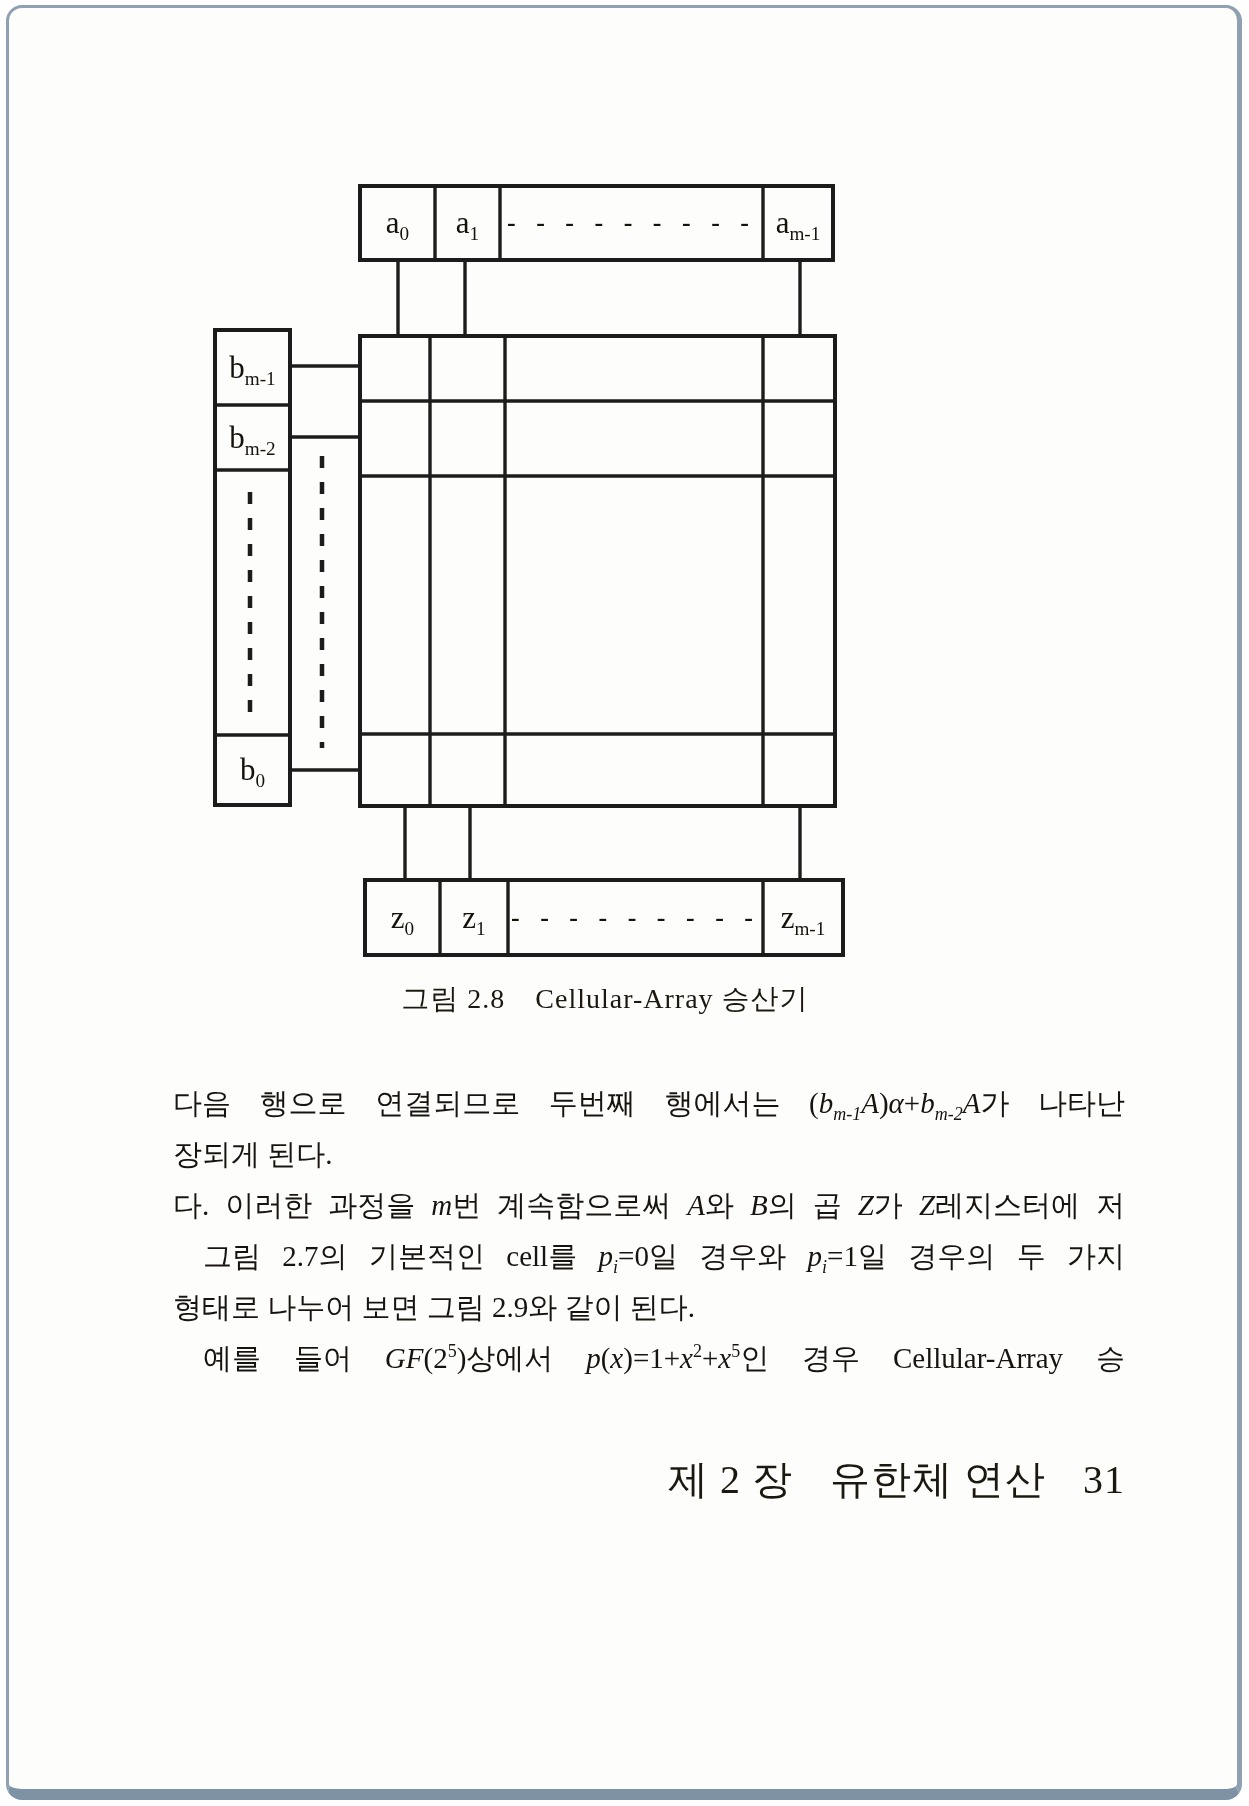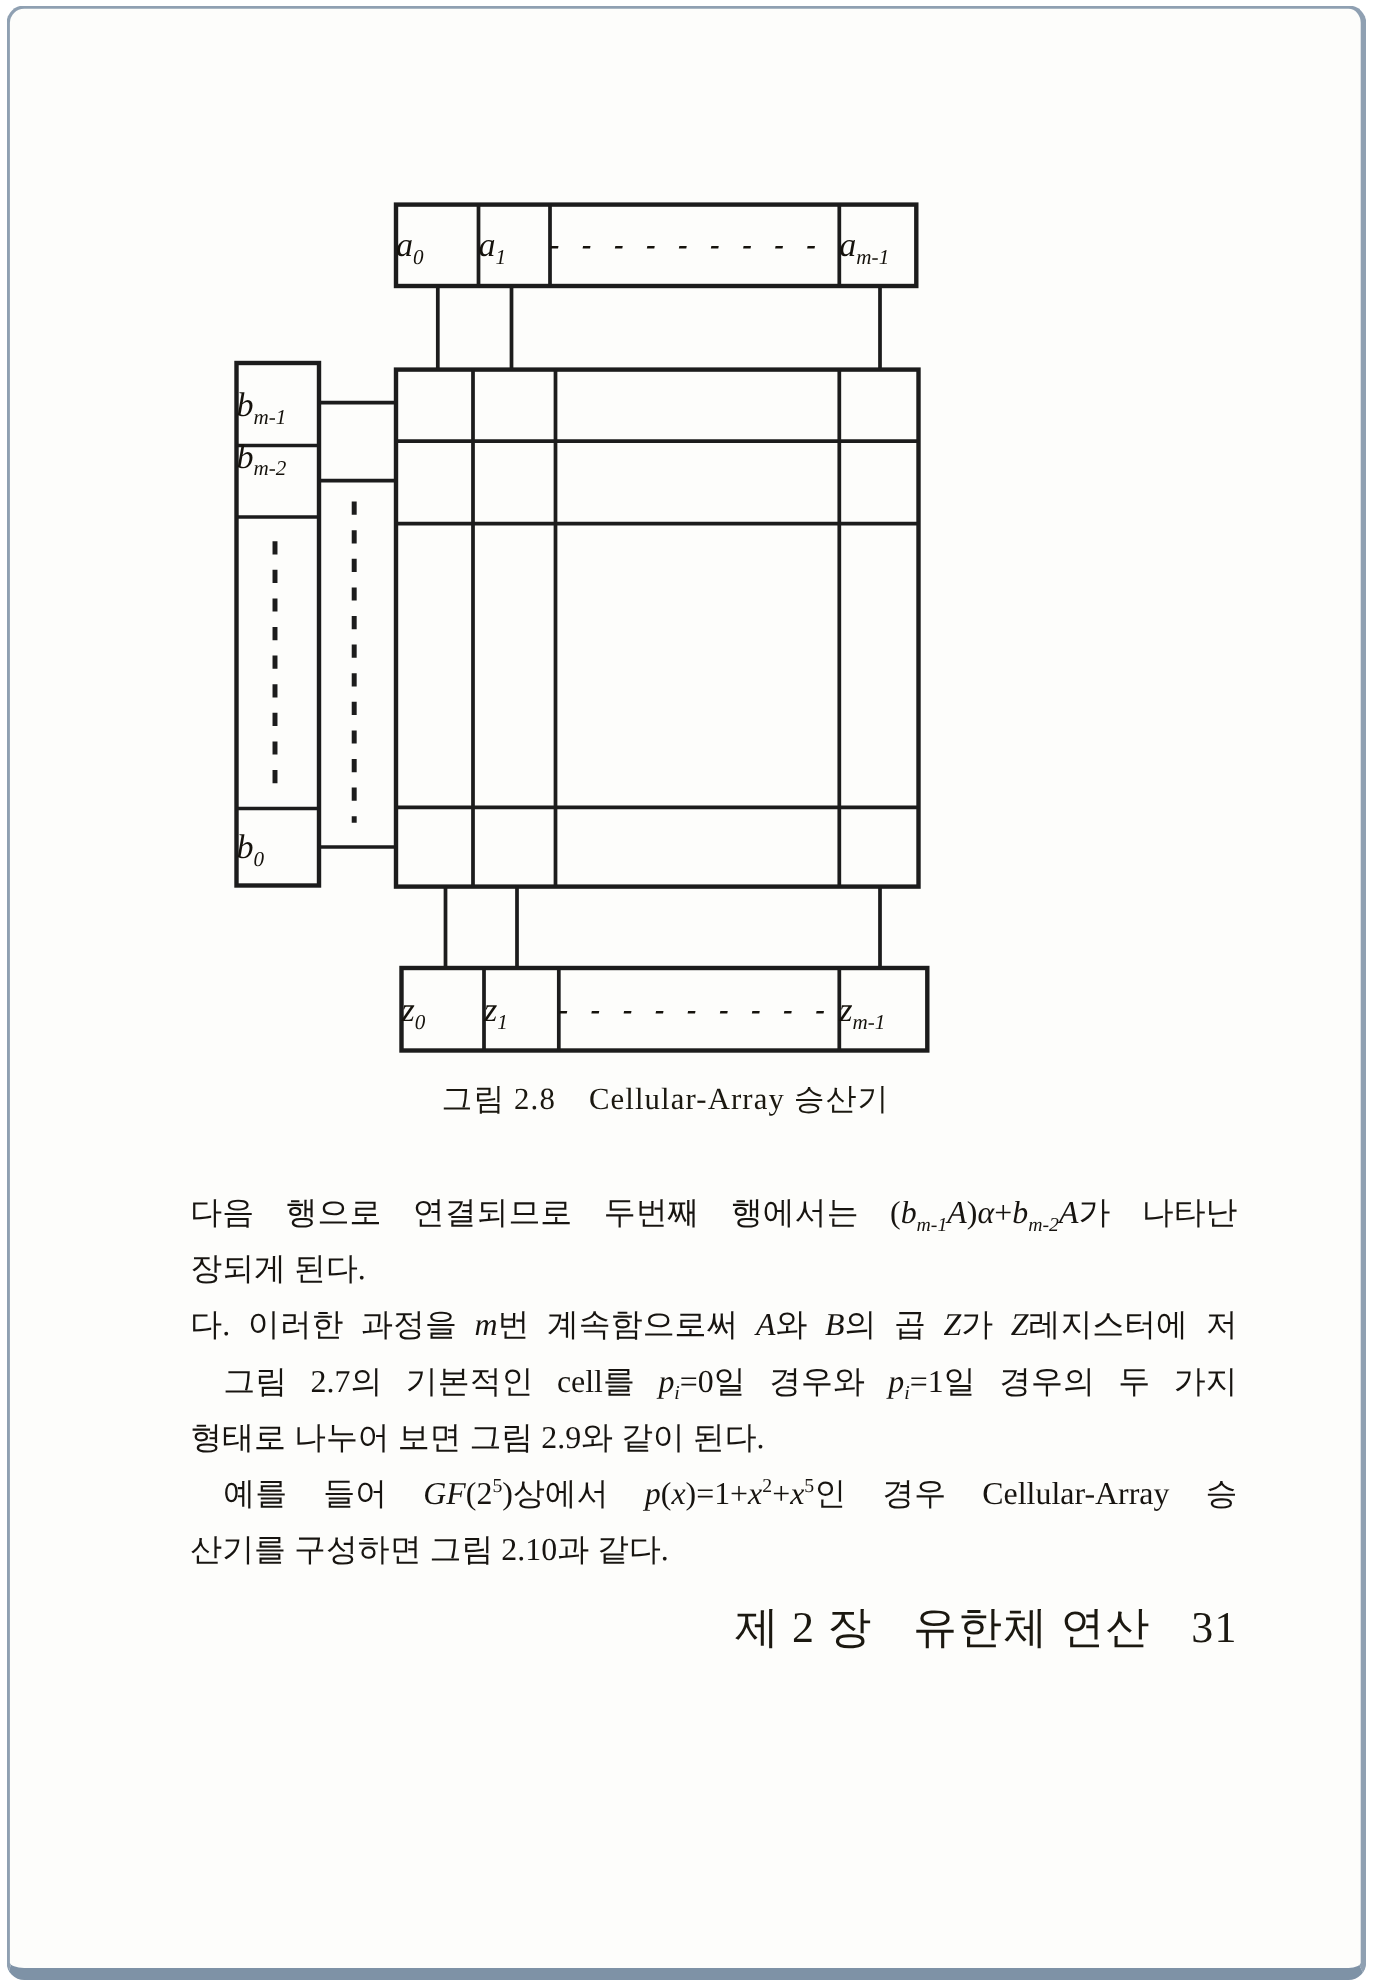--- a/index.html
+++ b/index.html
@@ -28,22 +28,22 @@
   }
 
   
   .dsvg { position: absolute; left: 0; top: 0; }
   .st line { stroke: #1c1c1c; stroke-width: 3.4; }
   .st .bx { fill: none; stroke: #1c1c1c; stroke-width: 4; }
   .st .dsh { stroke-width: 4.5; stroke-dasharray: 12 14; }
 
   .dlabel {
     position: absolute;
-    display: flex; align-items: center; justify-content: flex-start;
-    font-size: 31px; color: #15120c; font-style: italic;
+    display: flex; align-items: center; justify-content: center;
+    font-size: 31px; color: #15120c;
   }
   .dlabel sub { font-size: 0.62em; line-height: 0; }
   .dlabel .ell {
     font-weight: 700; letter-spacing: 7px; font-size: 26px; white-space: nowrap;
   }
 
   .caption {
     position: absolute; left: 0; top: 980px; width: 1210px;
     text-align: center; font-size: 28px; letter-spacing: 1px;
   }
@@ -126,21 +126,21 @@
 <div class="dlabel" style="left:500px;top:186px;width:263px;height:74px">
   <span class="ell">- - - - - - - - -</span>
 </div>
 <div class="dlabel" style="left:763px;top:186px;width:70px;height:74px">
   <span class="lbl"><span>a</span><sub>m-1</sub></span>
 </div>
 
 <div class="dlabel" style="left:215px;top:330px;width:75px;height:75px">
   <span class="lbl"><span>b</span><sub>m-1</sub></span>
 </div>
-<div class="dlabel" style="left:215px;top:382px;width:75px;height:65px">
+<div class="dlabel" style="left:215px;top:405px;width:75px;height:65px">
   <span class="lbl"><span>b</span><sub>m-2</sub></span>
 </div>
 <div class="dlabel" style="left:215px;top:735px;width:75px;height:70px">
   <span class="lbl"><span>b</span><sub>0</sub></span>
 </div>
 
 <div class="dlabel" style="left:365px;top:880px;width:75px;height:75px">
   <span class="lbl"><span>z</span><sub>0</sub></span>
 </div>
 <div class="dlabel" style="left:440px;top:880px;width:68px;height:75px">
@@ -157,20 +157,19 @@
   <span class="cap-label">그림 2.8</span><span>Cellular-Array 승산기</span>
 </div>
 
 <div class="textblock">
   <div class="tline j"><span>다음 행으로 연결되므로 두번째 행에서는 (</span><span class="it">b</span><sub class="it">m-1</sub><span class="it">A</span><span>)</span><span class="it">α</span><span>+</span><span class="it">b</span><sub class="it">m-2</sub><span class="it">A</span><span>가 나타난</span></div>
   <div class="tline"><span>장되게 된다.</span></div>
   <div class="tline j"><span>다. 이러한 과정을 </span><span class="it">m</span><span>번 계속함으로써 </span><span class="it">A</span><span>와 </span><span class="it">B</span><span>의 곱 </span><span class="it">Z</span><span>가 </span><span class="it">Z</span><span>레지스터에 저</span></div>
   <div class="tline j ind"><span>그림 2.7의 기본적인 cell를 </span><span class="it">p</span><sub class="it">i</sub><span>=0일 경우와 </span><span class="it">p</span><sub class="it">i</sub><span>=1일 경우의 두 가지</span></div>
   <div class="tline"><span>형태로 나누어 보면 그림 2.9와 같이 된다.</span></div>
   <div class="tline j ind"><span>예를 들어 </span><span class="it">GF</span><span>(2</span><sup>5</sup><span>)상에서 </span><span class="it">p</span><span>(</span><span class="it">x</span><span>)=1+</span><span class="it">x</span><sup>2</sup><span>+</span><span class="it">x</span><sup>5</sup><span>인 경우 Cellular-Array 승</span></div>
-  <div class="tline"><span>산기를 구성하면 그림 2.10과 같다.</span></div>
 </div>
 
 <div class="footer">
   <span>제 2 장</span>
   <span>유한체 연산</span>
   <span>31</span>
 </div>
 
 </body></html>

